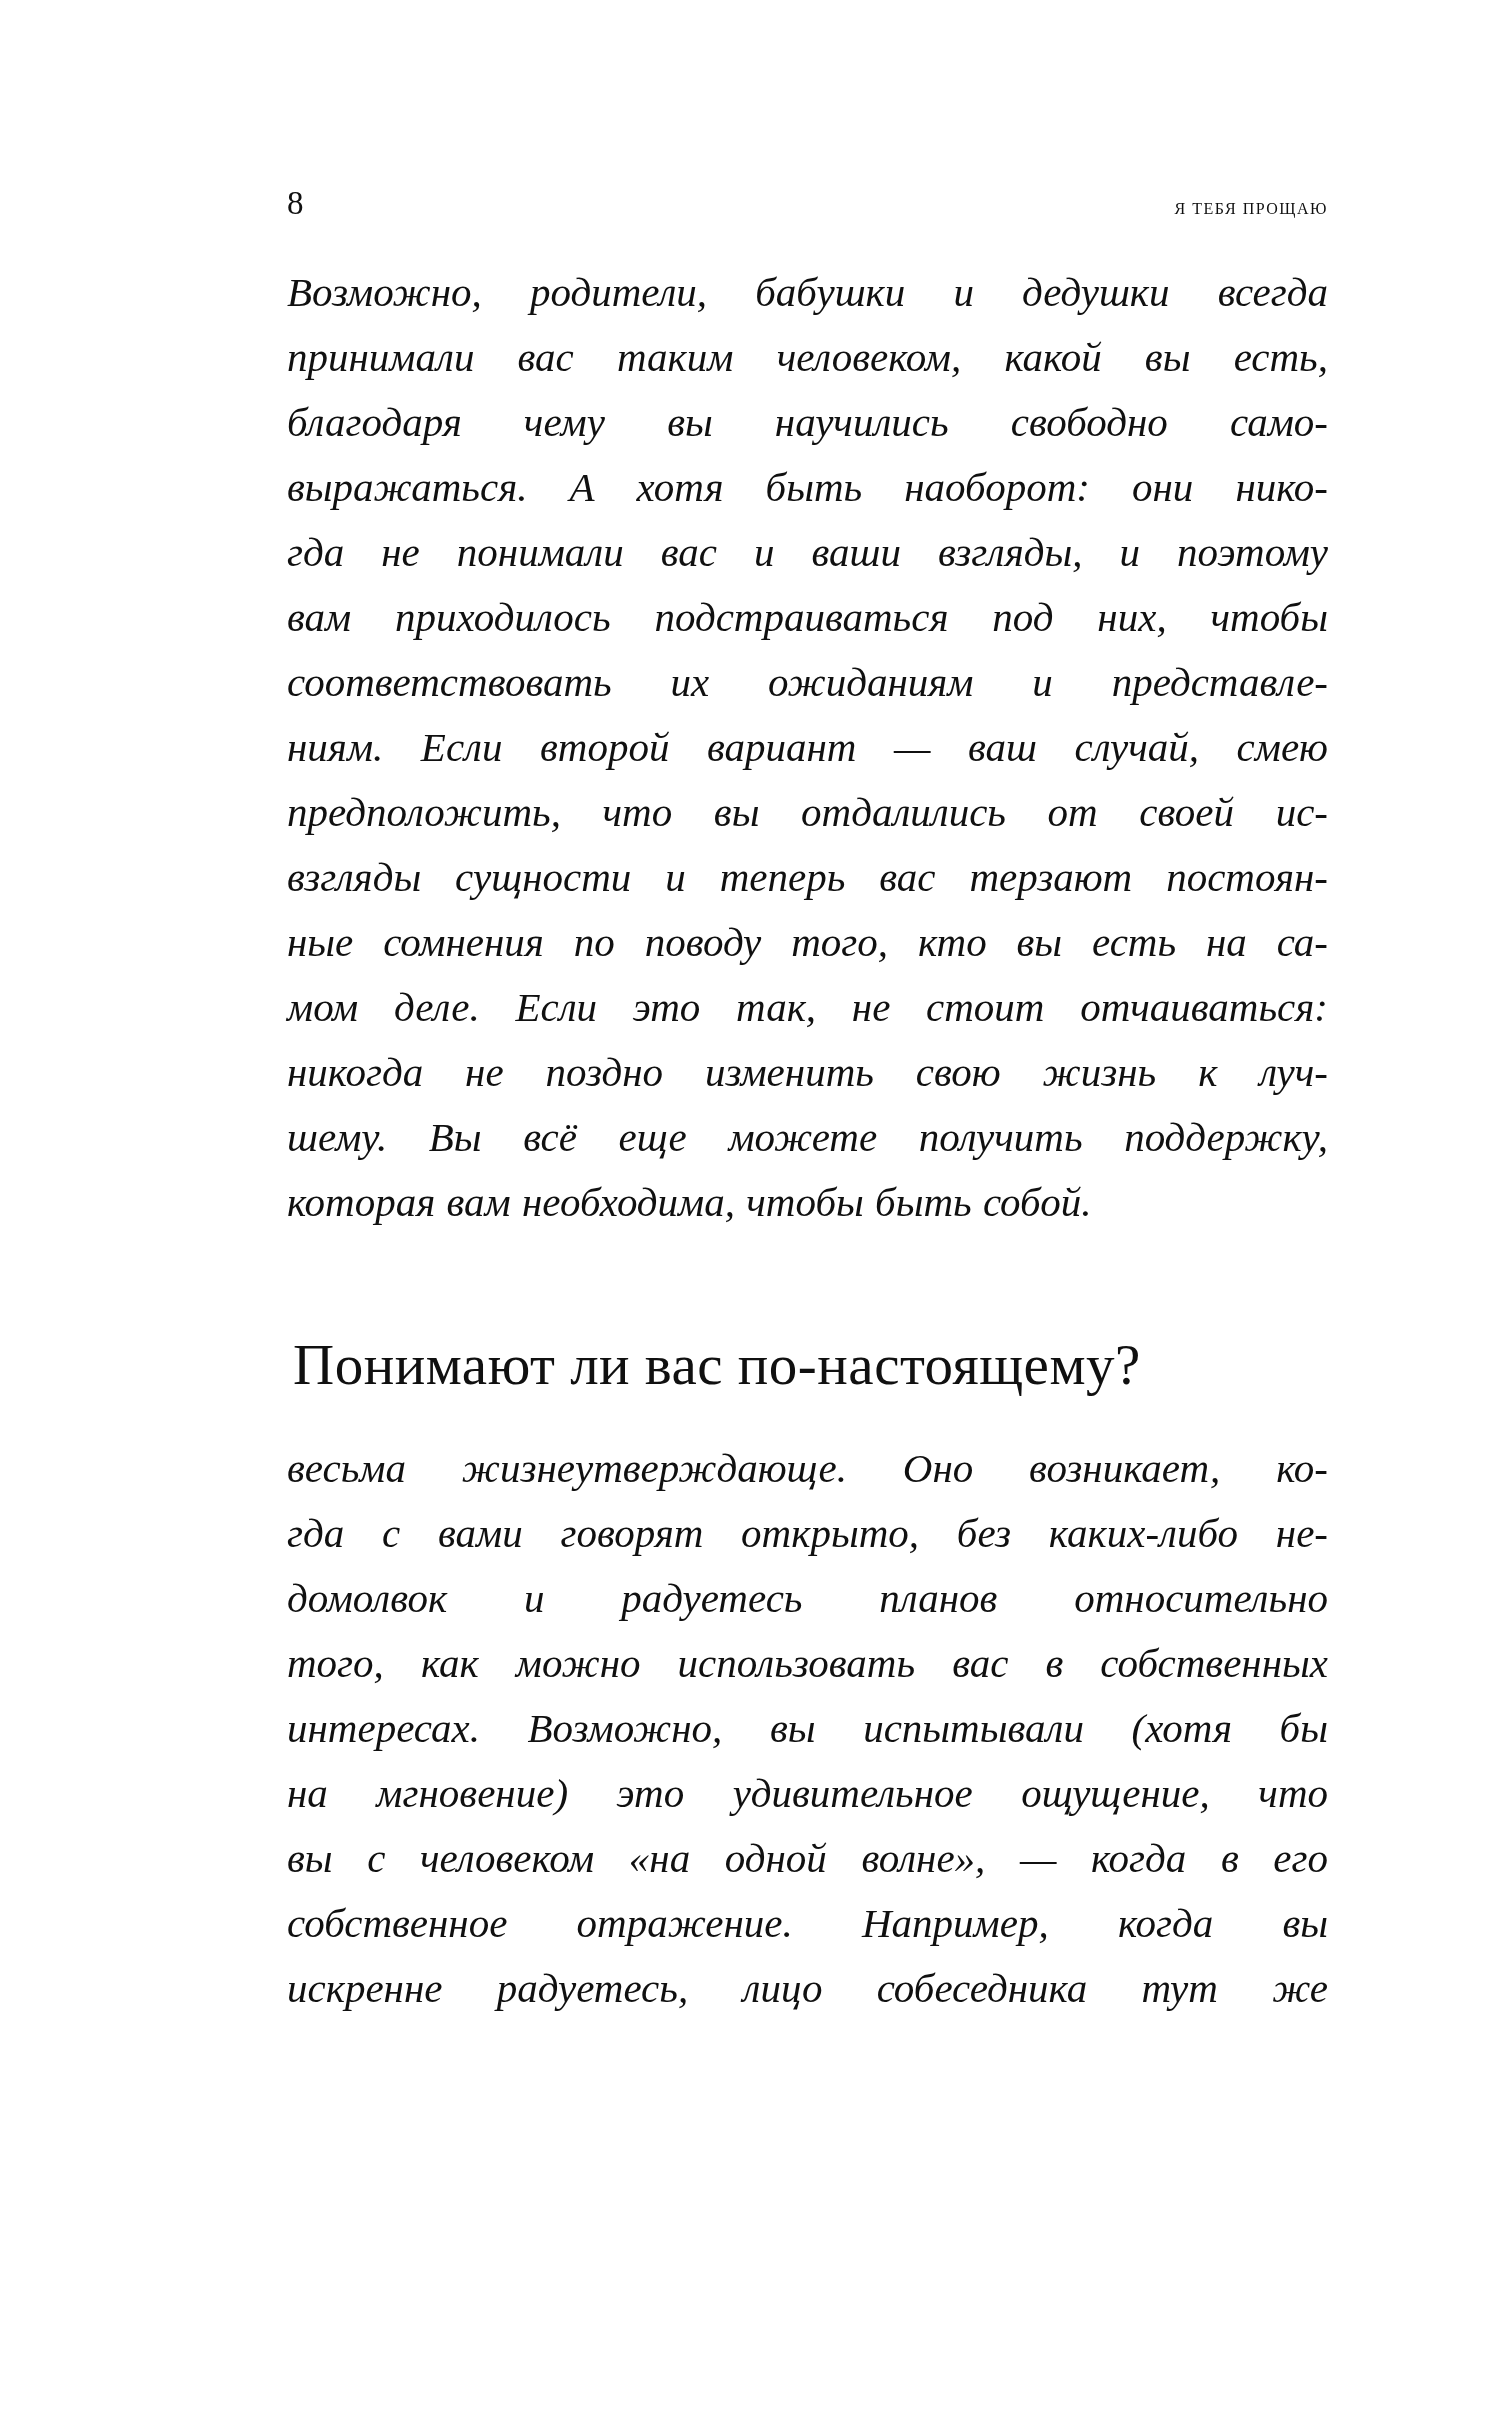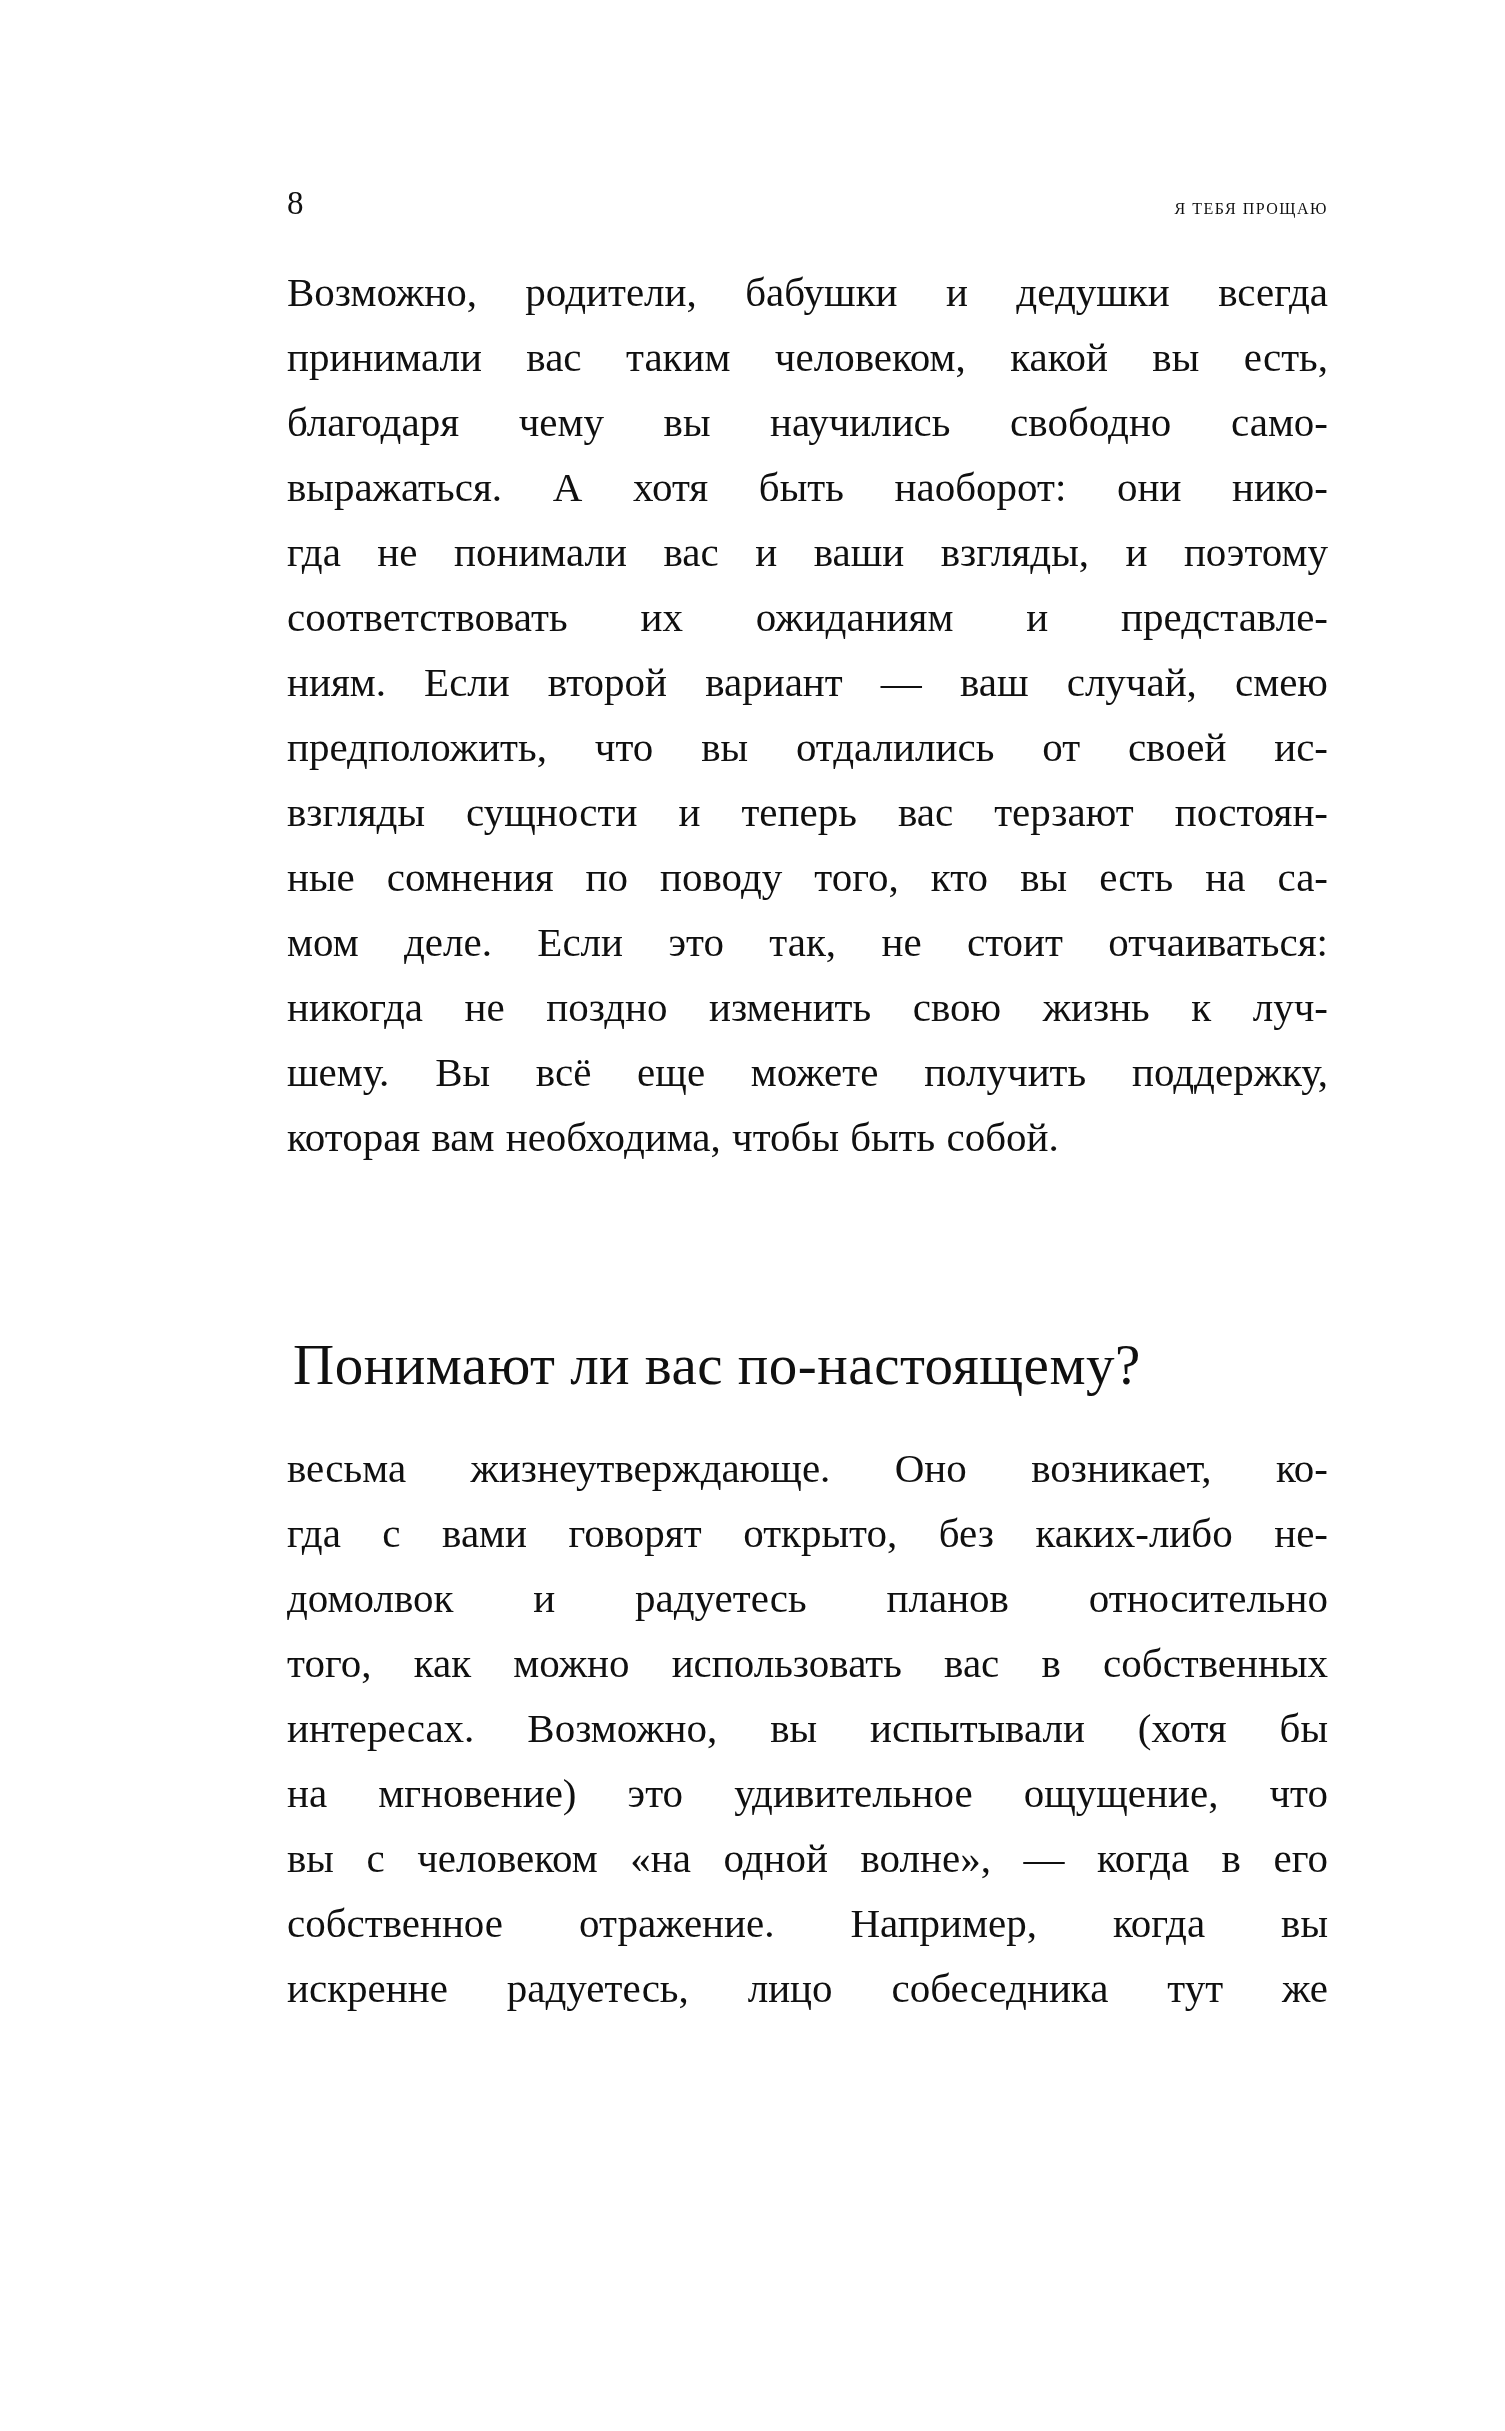--- a/index.html
+++ b/index.html
@@ -40,20 +40,21 @@
     width: 1041px;
   }
   .para-1 { top: 260px; }
   .para-2 { top: 1436px; }
   .line {
     font-size: 41px;
     line-height: 65px;
     text-align: justify;
     text-align-last: justify;
     word-spacing: 1px;
+    font-style: italic;
   }
   .line.last-line {
     text-align: left;
     text-align-last: left;
   }
   .section-heading {
     position: absolute;
     left: 287px;
     top: 1323px;
     width: 1041px;
@@ -74,20 +75,21 @@
     <span class="page-number">8</span>
     <span class="running-title">Я ТЕБЯ ПРОЩАЮ</span>
   </header>
 
   <div class="para para-1">
       <div class="line">Возможно, родители, бабушки и дедушки всегда</div>
       <div class="line">принимали вас таким человеком, какой вы есть,</div>
       <div class="line">благодаря чему вы научились свободно само-</div>
       <div class="line">выражаться. А хотя быть наоборот: они нико-</div>
       <div class="line">гда не понимали вас и ваши взгляды, и поэтому</div>
+      <div class="line">вам приходилось подстраиваться под них, чтобы</div>
       <div class="line">соответствовать их ожиданиям и представле-</div>
       <div class="line">ниям. Если второй вариант — ваш случай, смею</div>
       <div class="line">предположить, что вы отдалились от своей ис-</div>
       <div class="line">взгляды сущности и теперь вас терзают постоян-</div>
       <div class="line">ные сомнения по поводу того, кто вы есть на са-</div>
       <div class="line">мом деле. Если это так, не стоит отчаиваться:</div>
       <div class="line">никогда не поздно изменить свою жизнь к луч-</div>
       <div class="line">шему. Вы всё еще можете получить поддержку,</div>
       <div class="line last-line">которая вам необходима, чтобы быть собой.</div>
     </div>

